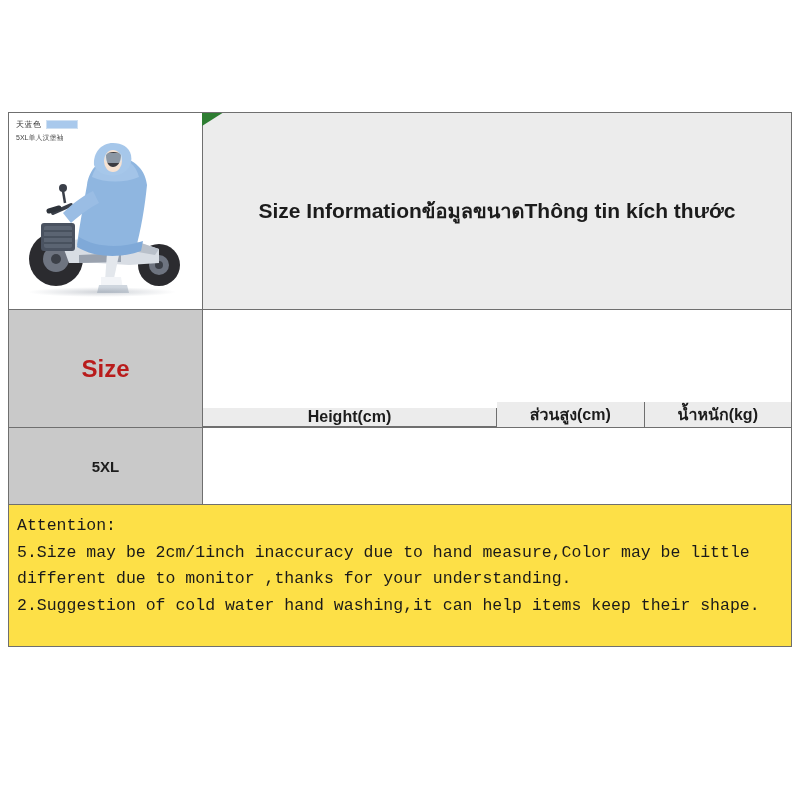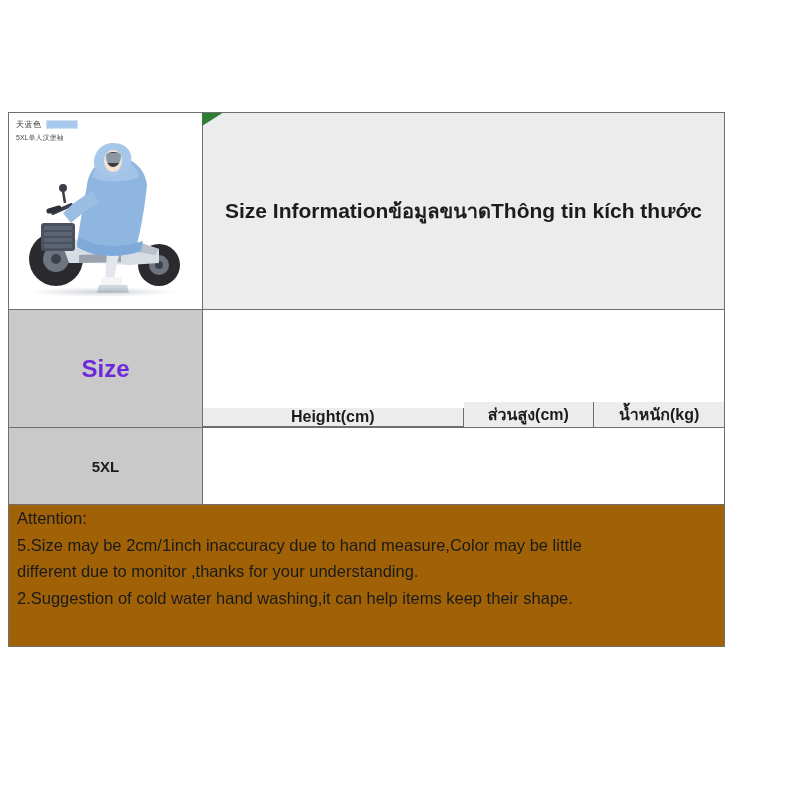--- a/index.html
+++ b/index.html
@@ -16,21 +16,21 @@
   .page {
     position: relative;
     width: 800px;
     height: 800px;
     background: #ffffff;
   }
   .sheet {
     position: absolute;
     left: 8px;
     top: 112px;
-    width: 717px;
+    width: 784px;
     height: 535px;
     background: #ffffff;
     border: 1px solid #6f6f6f;
     box-sizing: border-box;
     display: flex;
     flex-direction: column;
     overflow: hidden;
   }
 
   
@@ -133,21 +133,21 @@
   .size-col {
     width: 194px;
     box-sizing: border-box;
     border-right: 1px solid #6f6f6f;
     background: #c9c9c9;
     display: flex;
     align-items: center;
     justify-content: center;
     font-size: 24px;
     font-weight: bold;
-    color: #6d28d9;
+    color: #b91c1c;
   }
   .head-stack {
     flex: 1;
     display: flex;
     align-items: flex-end;
   }
   .head-row {
     flex: 1;
     display: flex;
     box-sizing: border-box;
@@ -194,23 +194,24 @@
     font-size: 15px;
     color: #1c1c1c;
     background: #ececec;
     box-sizing: border-box;
   }
   .row-cell.left-sep { border-right: 1px solid #6f6f6f; }
 
   
   .attention {
     flex: 1;
-    background: #a16207;
-    padding: 0 8px 6px 8px;
-    box-sizing: border-box;
+    background: #fde047;
+    padding: 8px 8px 6px 8px;
+    box-sizing: border-box;
+    font-family: Liberation Mono, monospace;
   }
   .att-line {
     font-size: 16.5px;
     line-height: 1.62;
     color: #1a1a1a;
   }
 </style>
 </head>
 <body>
 

